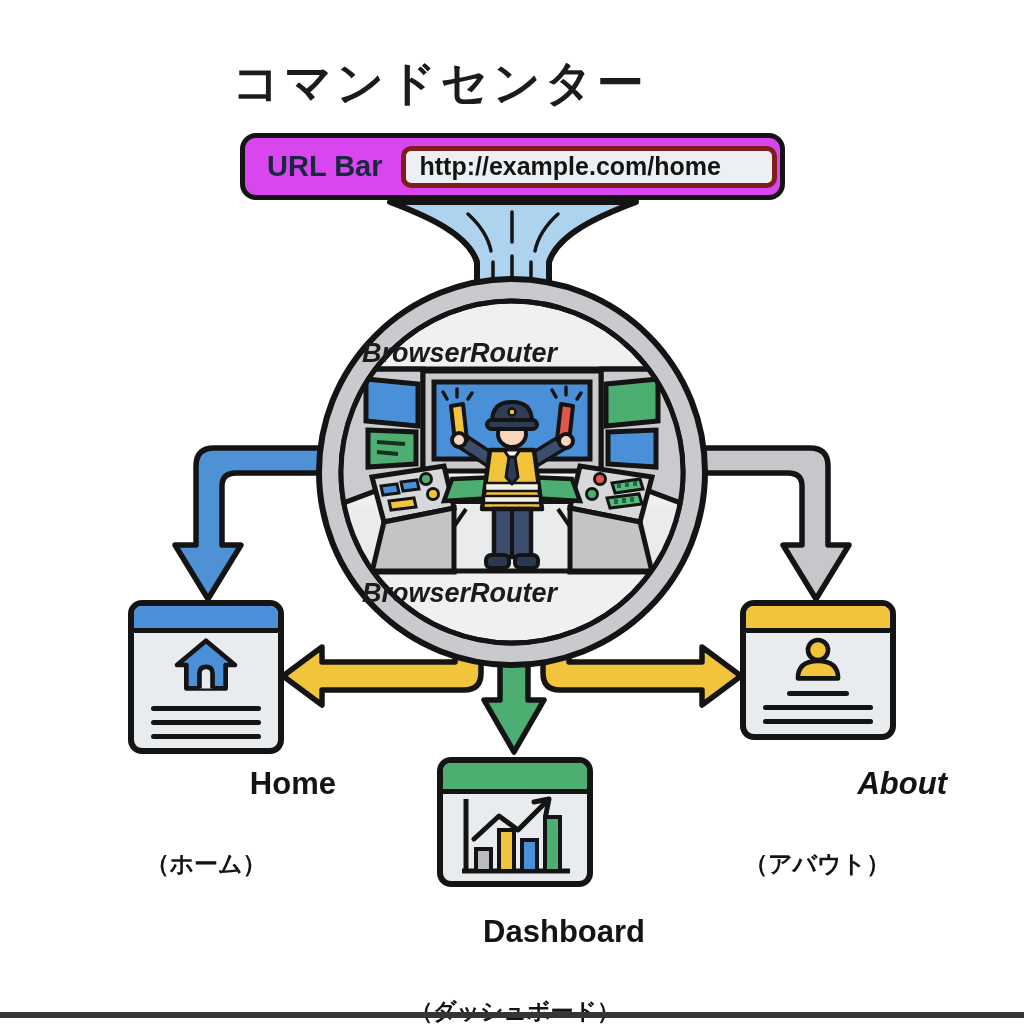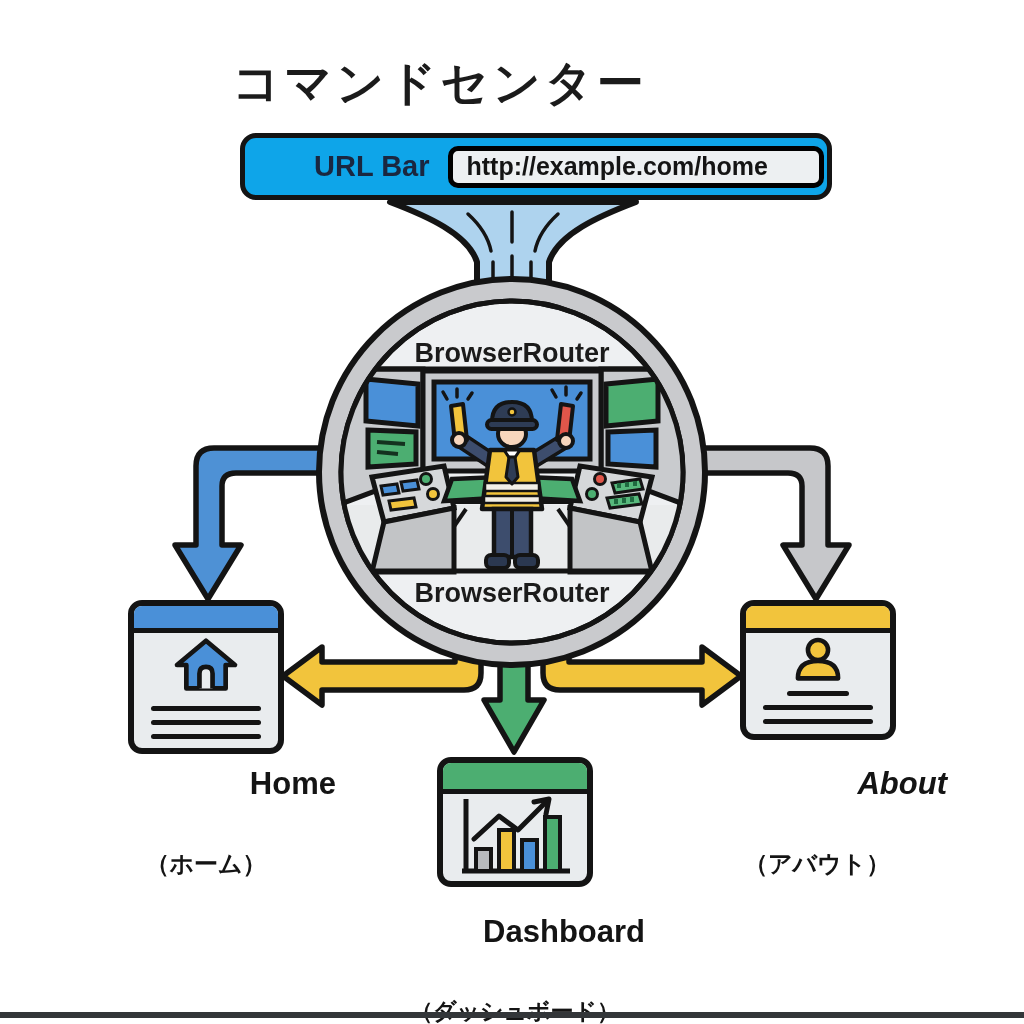--- a/index.html
+++ b/index.html
@@ -9,35 +9,35 @@
     overflow:hidden;
   }
   .abs{position:absolute;}
   #title{
     left:0;top:52px;width:880px;text-align:center;
     font-size:47px;font-weight:800;letter-spacing:4px;color:#1b1b1b;
   }
   
   #urlbar{
     left:240px;top:133px;width:535px;height:57px;
-    background:#0ea5e9;border:5px solid #141414;border-radius:16px;
-    display:flex;align-items:center;padding-left:47px;
+    background:#d946ef;border:5px solid #141414;border-radius:16px;
+    display:flex;align-items:center;
   }
   #urlbar .label{
     margin-left:22px;font-size:29px;font-weight:800;color:#1a2740;white-space:nowrap;
   }
   #urlbar .field{
     margin-left:18px;width:352px;height:32px;background:#edf0f2;
-    border:5px solid #000000;border-radius:10px;
+    border:5px solid #7f1d1d;border-radius:10px;
     display:flex;align-items:center;padding-left:14px;
     font-size:25px;font-weight:700;color:#141414;white-space:nowrap;
   }
   
   .router-label{
-    width:300px;text-align:center;font-size:27px;font-weight:700;color:#1b1b1b;
+    width:300px;text-align:left;font-size:27px;font-weight:700;color:#1b1b1b;font-style:italic;
   }
   #router-label-top{left:362px;top:338px;}
   #router-label-bottom{left:362px;top:578px;}
   
   .card{
     width:144px;height:142px;background:#e9ecee;
     border:6px solid #141414;border-radius:14px;overflow:hidden;
   }
   .card .header{height:22px;border-bottom:5px solid #141414;}
   .card .iconwrap{display:flex;justify-content:center;align-items:center;}

